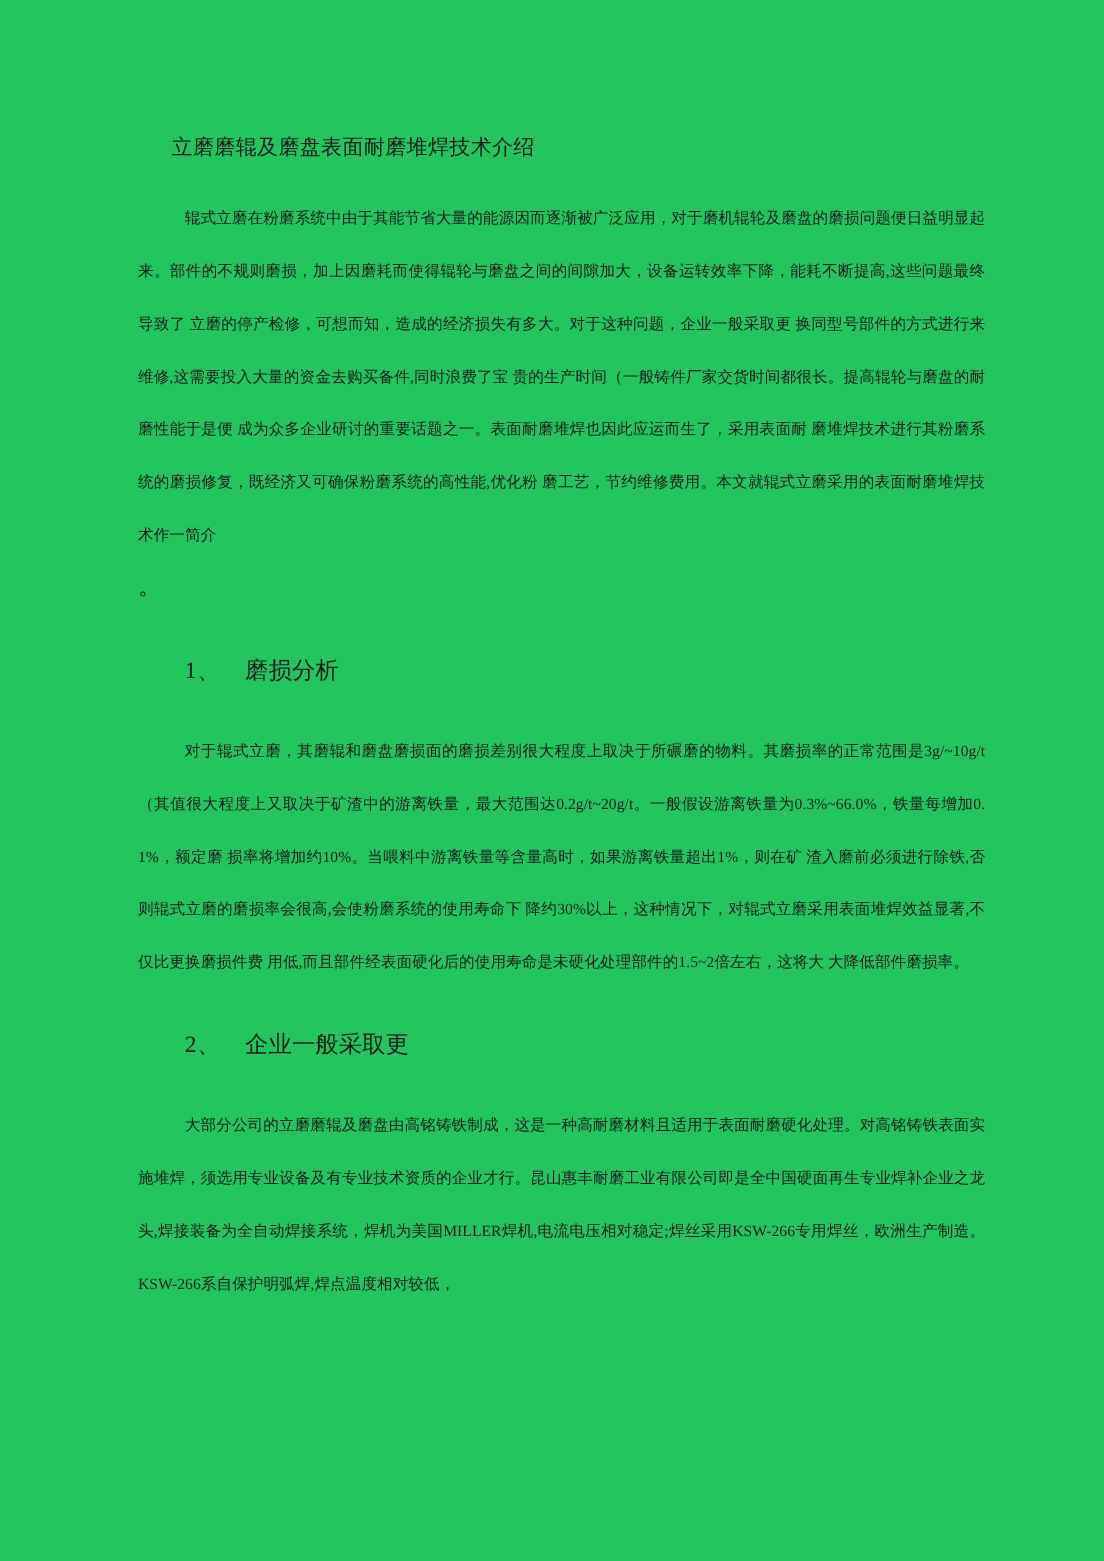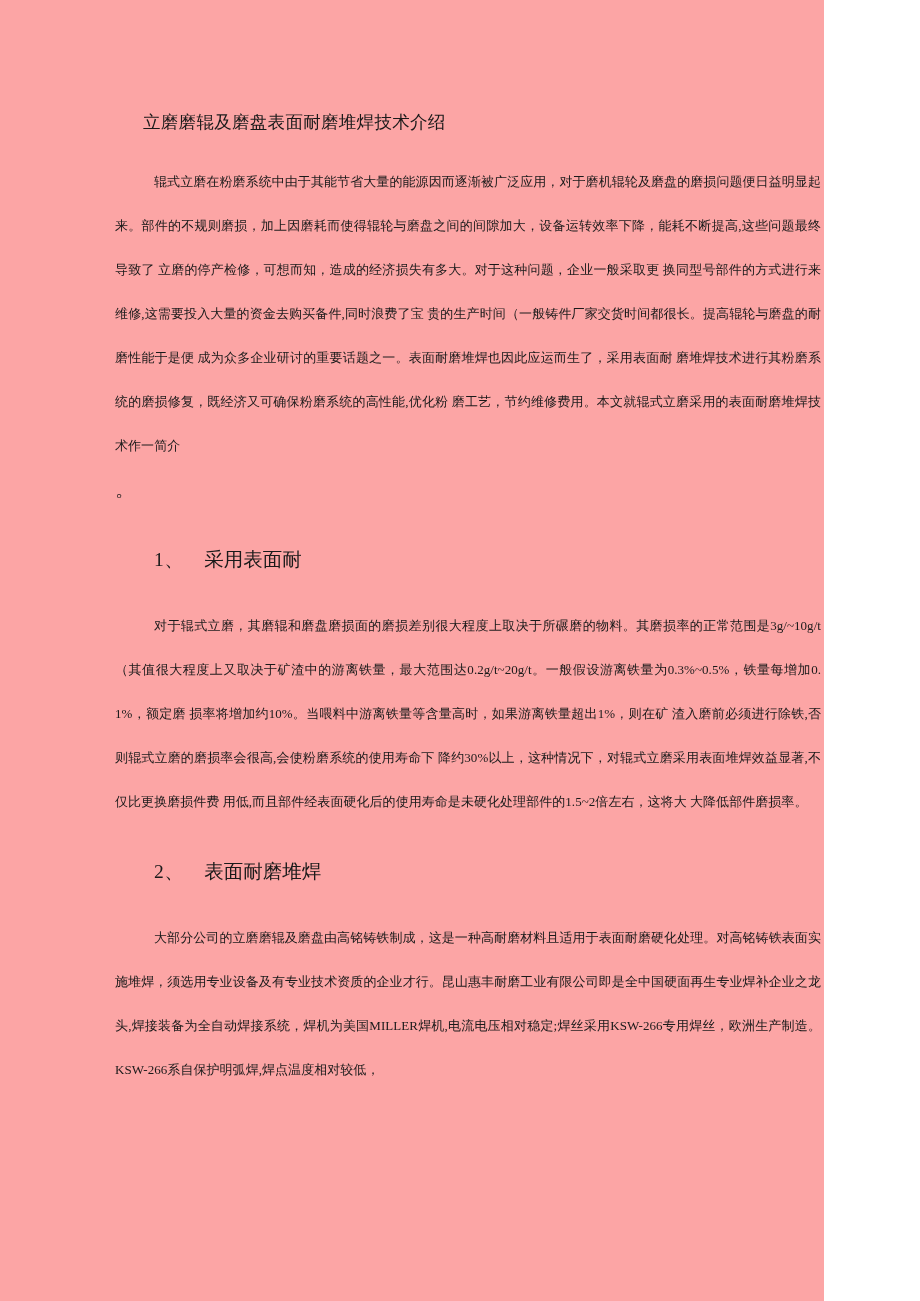--- a/index.html
+++ b/index.html
@@ -9,23 +9,23 @@
   body {
     width: 920px;
     height: 1301px;
     background: #ffffff;
     font-family: "Liberation Serif", "DejaVu Serif", serif;
     color: #1a1a1a;
     overflow: hidden;
   }
   .page {
     position: relative;
-    width: 824px;
+    width: 920px;
     height: 1301px;
-    background: #fca5a5;
+    background: #22c55e;
     box-sizing: border-box;
   }
   .doc-body {
     position: absolute;
     left: 115px;
     top: 100px;
     width: 706px;
   }
   .doc-title {
     font-size: 17.5px;
@@ -77,31 +77,31 @@
 
     <div class="doc-title">立磨磨辊及磨盘表面耐磨堆焊技术介绍</div>
 
     <p class="para">辊式立磨在粉磨系统中由于其能节省大量的能源因而逐渐被广泛应用，对于磨机辊轮及磨盘的磨损问题便日益明显起来。部件的不规则磨损，加上因磨耗而使得辊轮与磨盘之间的间隙加大，设备运转效率下降，能耗不断提高,这些问题最终导致了 立磨的停产检修，可想而知，造成的经济损失有多大。对于这种问题，企业一般采取更 换同型号部件的方式进行来维修,这需要投入大量的资金去购买备件,同时浪费了宝 贵的生产时间（一般铸件厂家交货时间都很长。提高辊轮与磨盘的耐磨性能于是便 成为众多企业研讨的重要话题之一。表面耐磨堆焊也因此应运而生了，采用表面耐 磨堆焊技术进行其粉磨系统的磨损修复，既经济又可确保粉磨系统的高性能,优化粉 磨工艺，节约维修费用。本文就辊式立磨采用的表面耐磨堆焊技术作一简介</p>
 
     <p class="para-tail">。</p>
 
     <div class="gap-md spacer"></div>
 
     <div class="heading">
-      <span class="num">1、</span><span class="sp"></span><span>采用表面耐</span>
+      <span class="num">1、</span><span class="sp"></span><span>磨损分析</span>
     </div>
 
     <div class="gap-sm spacer"></div>
 
-    <p class="para">对于辊式立磨，其磨辊和磨盘磨损面的磨损差别很大程度上取决于所碾磨的物料。其磨损率的正常范围是3g/~10g/t（其值很大程度上又取决于矿渣中的游离铁量，最大范围达0.2g/t~20g/t。一般假设游离铁量为0.3%~0.5%，铁量每增加0.1%，额定磨 损率将增加约10%。当喂料中游离铁量等含量高时，如果游离铁量超出1%，则在矿 渣入磨前必须进行除铁,否则辊式立磨的磨损率会很高,会使粉磨系统的使用寿命下 降约30%以上，这种情况下，对辊式立磨采用表面堆焊效益显著,不仅比更换磨损件费 用低,而且部件经表面硬化后的使用寿命是未硬化处理部件的1.5~2倍左右，这将大 大降低部件磨损率。</p>
+    <p class="para">对于辊式立磨，其磨辊和磨盘磨损面的磨损差别很大程度上取决于所碾磨的物料。其磨损率的正常范围是3g/~10g/t（其值很大程度上又取决于矿渣中的游离铁量，最大范围达0.2g/t~20g/t。一般假设游离铁量为0.3%~66.0%，铁量每增加0.1%，额定磨 损率将增加约10%。当喂料中游离铁量等含量高时，如果游离铁量超出1%，则在矿 渣入磨前必须进行除铁,否则辊式立磨的磨损率会很高,会使粉磨系统的使用寿命下 降约30%以上，这种情况下，对辊式立磨采用表面堆焊效益显著,不仅比更换磨损件费 用低,而且部件经表面硬化后的使用寿命是未硬化处理部件的1.5~2倍左右，这将大 大降低部件磨损率。</p>
 
     <div class="gap-md spacer"></div>
 
     <div class="heading">
-      <span class="num">2、</span><span class="sp"></span><span>表面耐磨堆焊</span>
+      <span class="num">2、</span><span class="sp"></span><span>企业一般采取更</span>
     </div>
 
     <div class="gap-sm spacer"></div>
 
     <p class="para">大部分公司的立磨磨辊及磨盘由高铭铸铁制成，这是一种高耐磨材料且适用于表面耐磨硬化处理。对高铭铸铁表面实施堆焊，须选用专业设备及有专业技术资质的企业才行。昆山惠丰耐磨工业有限公司即是全中国硬面再生专业焊补企业之龙头,焊接装备为全自动焊接系统，焊机为美国MILLER焊机,电流电压相对稳定;焊丝采用KSW-266专用焊丝，欧洲生产制造。KSW-266系自保护明弧焊,焊点温度相对较低，</p>
 
   </div>
 </div>
 
 </body></html>

